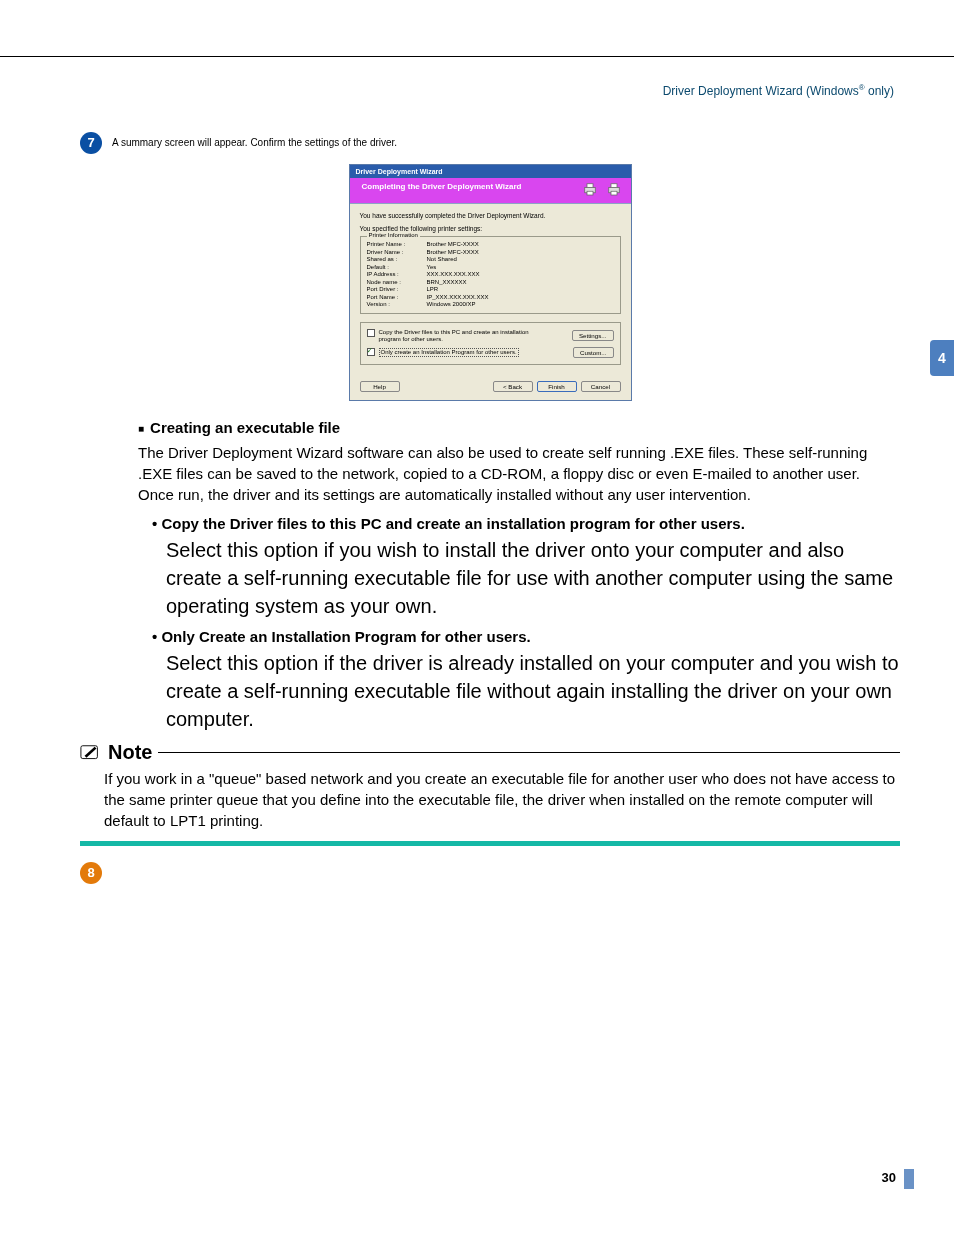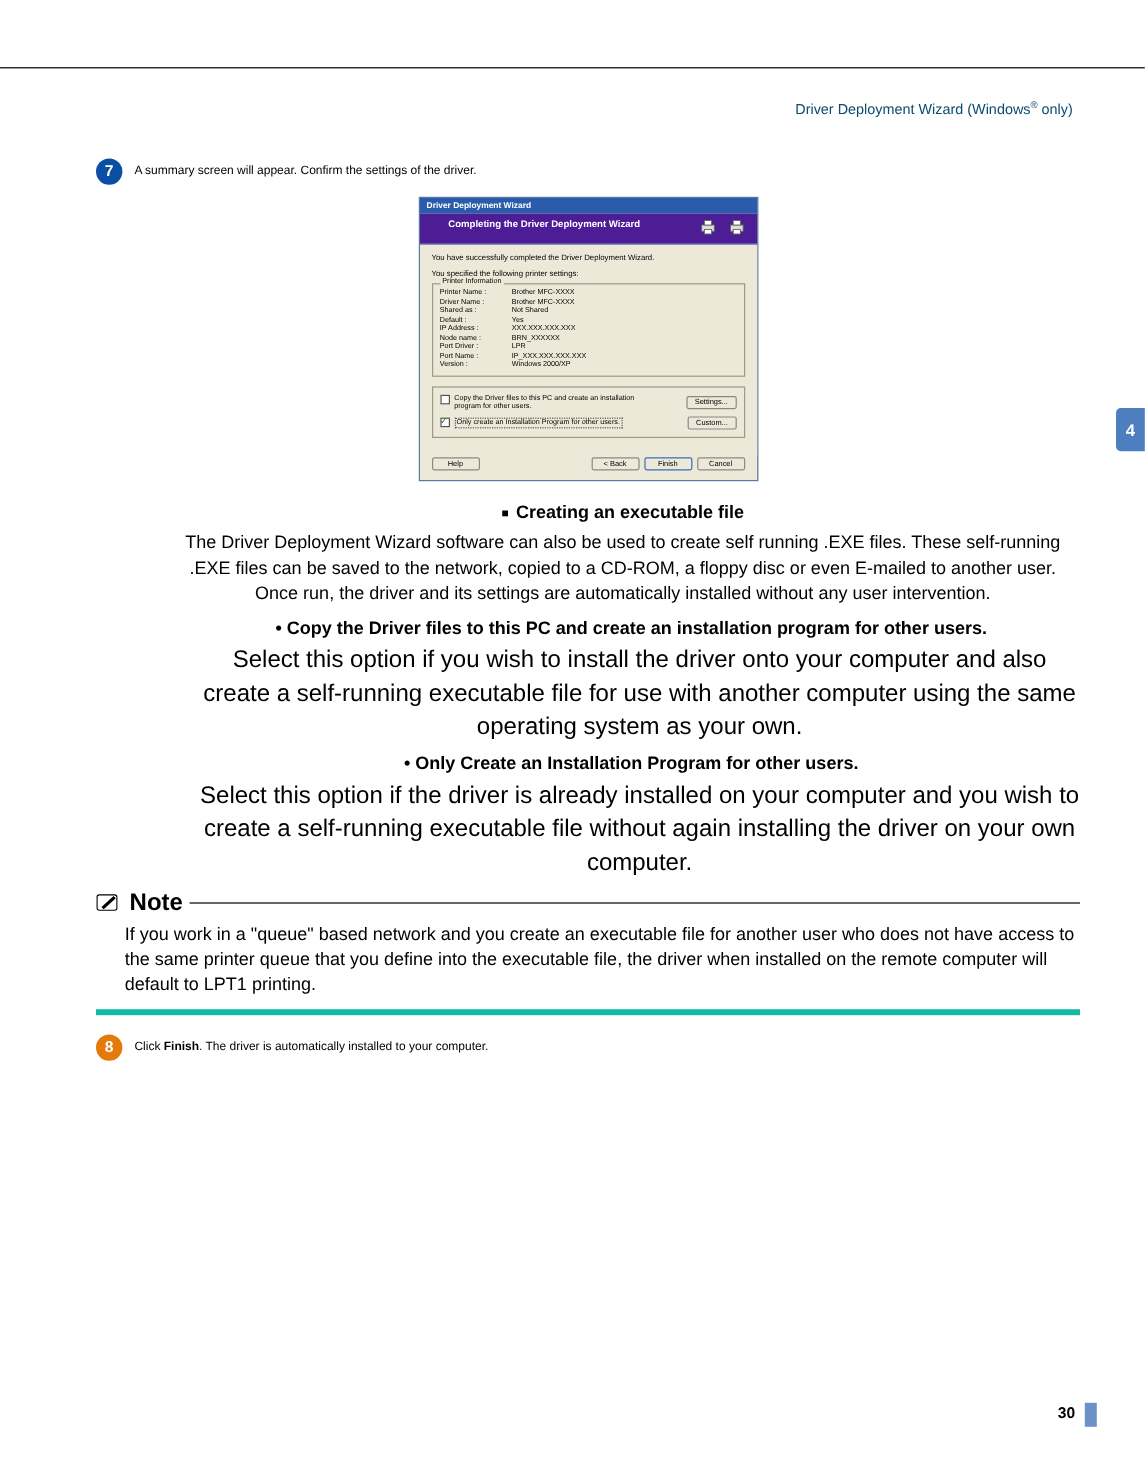--- a/index.html
+++ b/index.html
@@ -67,23 +67,23 @@
     font-family: Tahoma, Arial, sans-serif;
   }
   .dlg-titlebar {
     background: #2a5cab;
     color: #fff;
     font-weight: bold;
     font-size: 7px;
     padding: 3px 6px;
   }
   .dlg-banner {
-    background: #4c1d95;
+    background: #d946ef;
     color: #fff;
-    padding: 4px 6px 10px 24px;
+    padding: 4px 6px 10px 12px;
     font-size: 8px;
     font-weight: bold;
     border-bottom: 1px solid #8ca3c5;
     position: relative;
     height: 26px;
   }
   .dlg-icons {
     position: absolute; right: 8px; top: 2px; display:flex; gap:6px;
   }
   .dlg-icons svg { width:18px; height:18px; }
@@ -126,21 +126,21 @@
   .cb {
     width:8px;height:8px;border:1px solid #555;display:inline-block;position:relative;flex:none;background:#fff;
   }
   .cb.checked::after { content:"✓"; position:absolute; top:-3px; left:-1px; font-size:8px; color:#2a7a2a; }
   .dlg-footer {
     display:flex; justify-content:space-between; align-items:center;
     padding: 2px 10px 8px 10px;
   }
   .dlg-footer .right { display:flex; gap:4px; }
   
-  .bullet-block { margin-left: 58px; margin-bottom: 4px; text-align: center; }
+  .bullet-block { margin-left: 58px; margin-bottom: 4px; }
   .square-bullet::before {
     content:"■"; font-size: 10px; margin-right:6px; position:relative; top:-1px;
   }
   .h-bold { font-size: 15px; font-weight: bold; margin-bottom: 6px; }
   .para { font-size: 15px; line-height: 1.4; margin-bottom: 10px; }
   .sub-list { margin-left: 14px; }
   .sub-list .item { margin-bottom: 8px; }
   .sub-list .h { font-size:15px; font-weight:bold; margin-bottom:4px; }
   .sub-list .h::before { content:"• "; }
   .sub-list .p { font-size:20px; line-height:1.4; margin-left:14px; }
@@ -307,21 +307,18 @@
           </svg>
       </span>
       <span class="note-label">Note</span>
       <span class="line"></span>
     </div>
     <div class="note-body">If you work in a "queue" based network and you create an executable file for another user who does not have access to the same printer queue that you define into the executable file, the driver when installed on the remote computer will default to LPT1 printing.</div>
   </div>
 
   <div class="step-line">
     <span class="step-badge orange-badge">8</span>
-    <span class="step-text">
-      <span>Click </span><b>Finish</b><span>. The driver is automatically installed to your computer.</span>
-    </span>
   </div>
 
 </div>
 
 <div class="page-num">30</div>
 <div class="page-bar"></div>
 
 </body></html>

